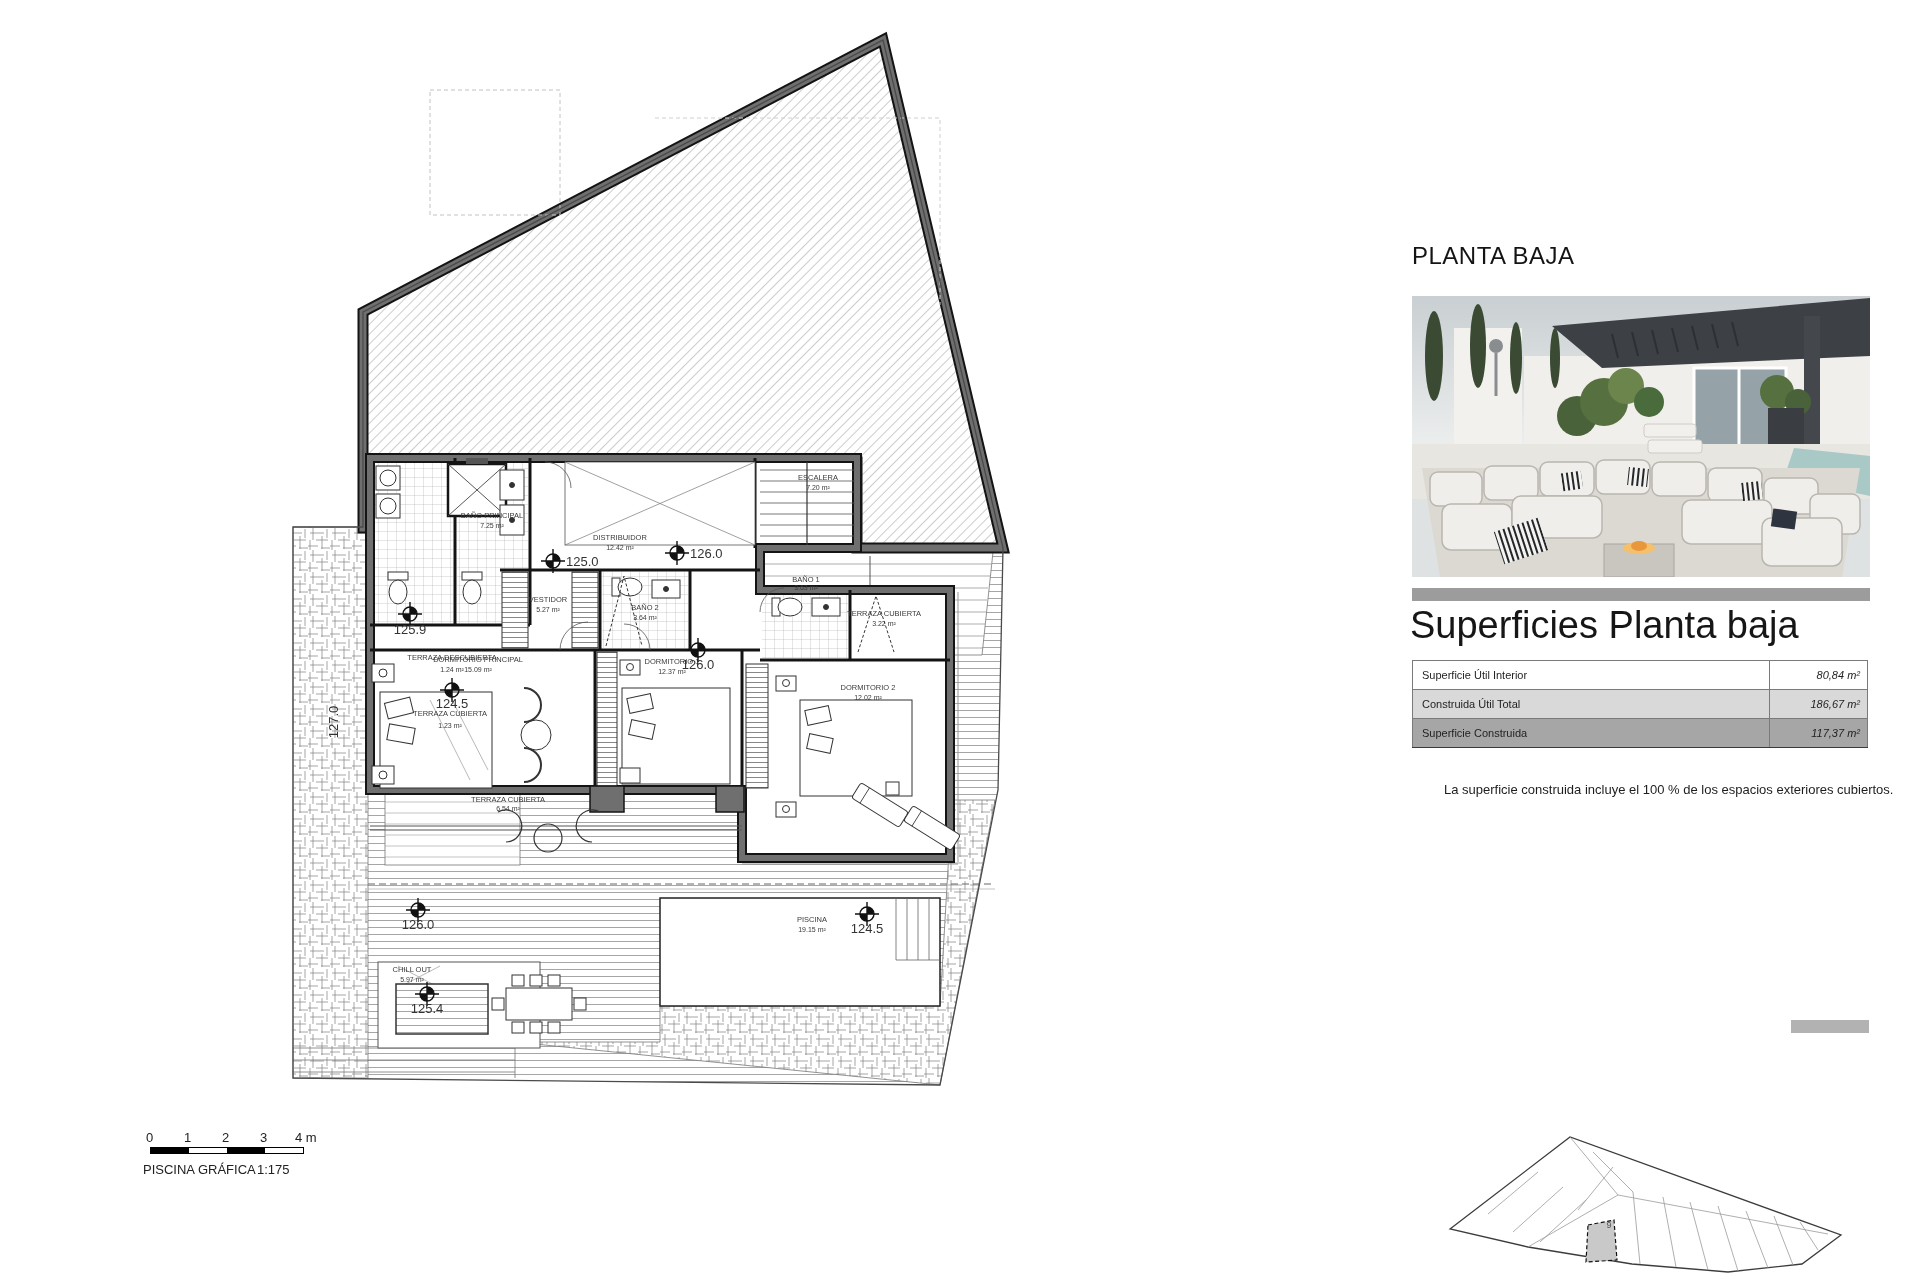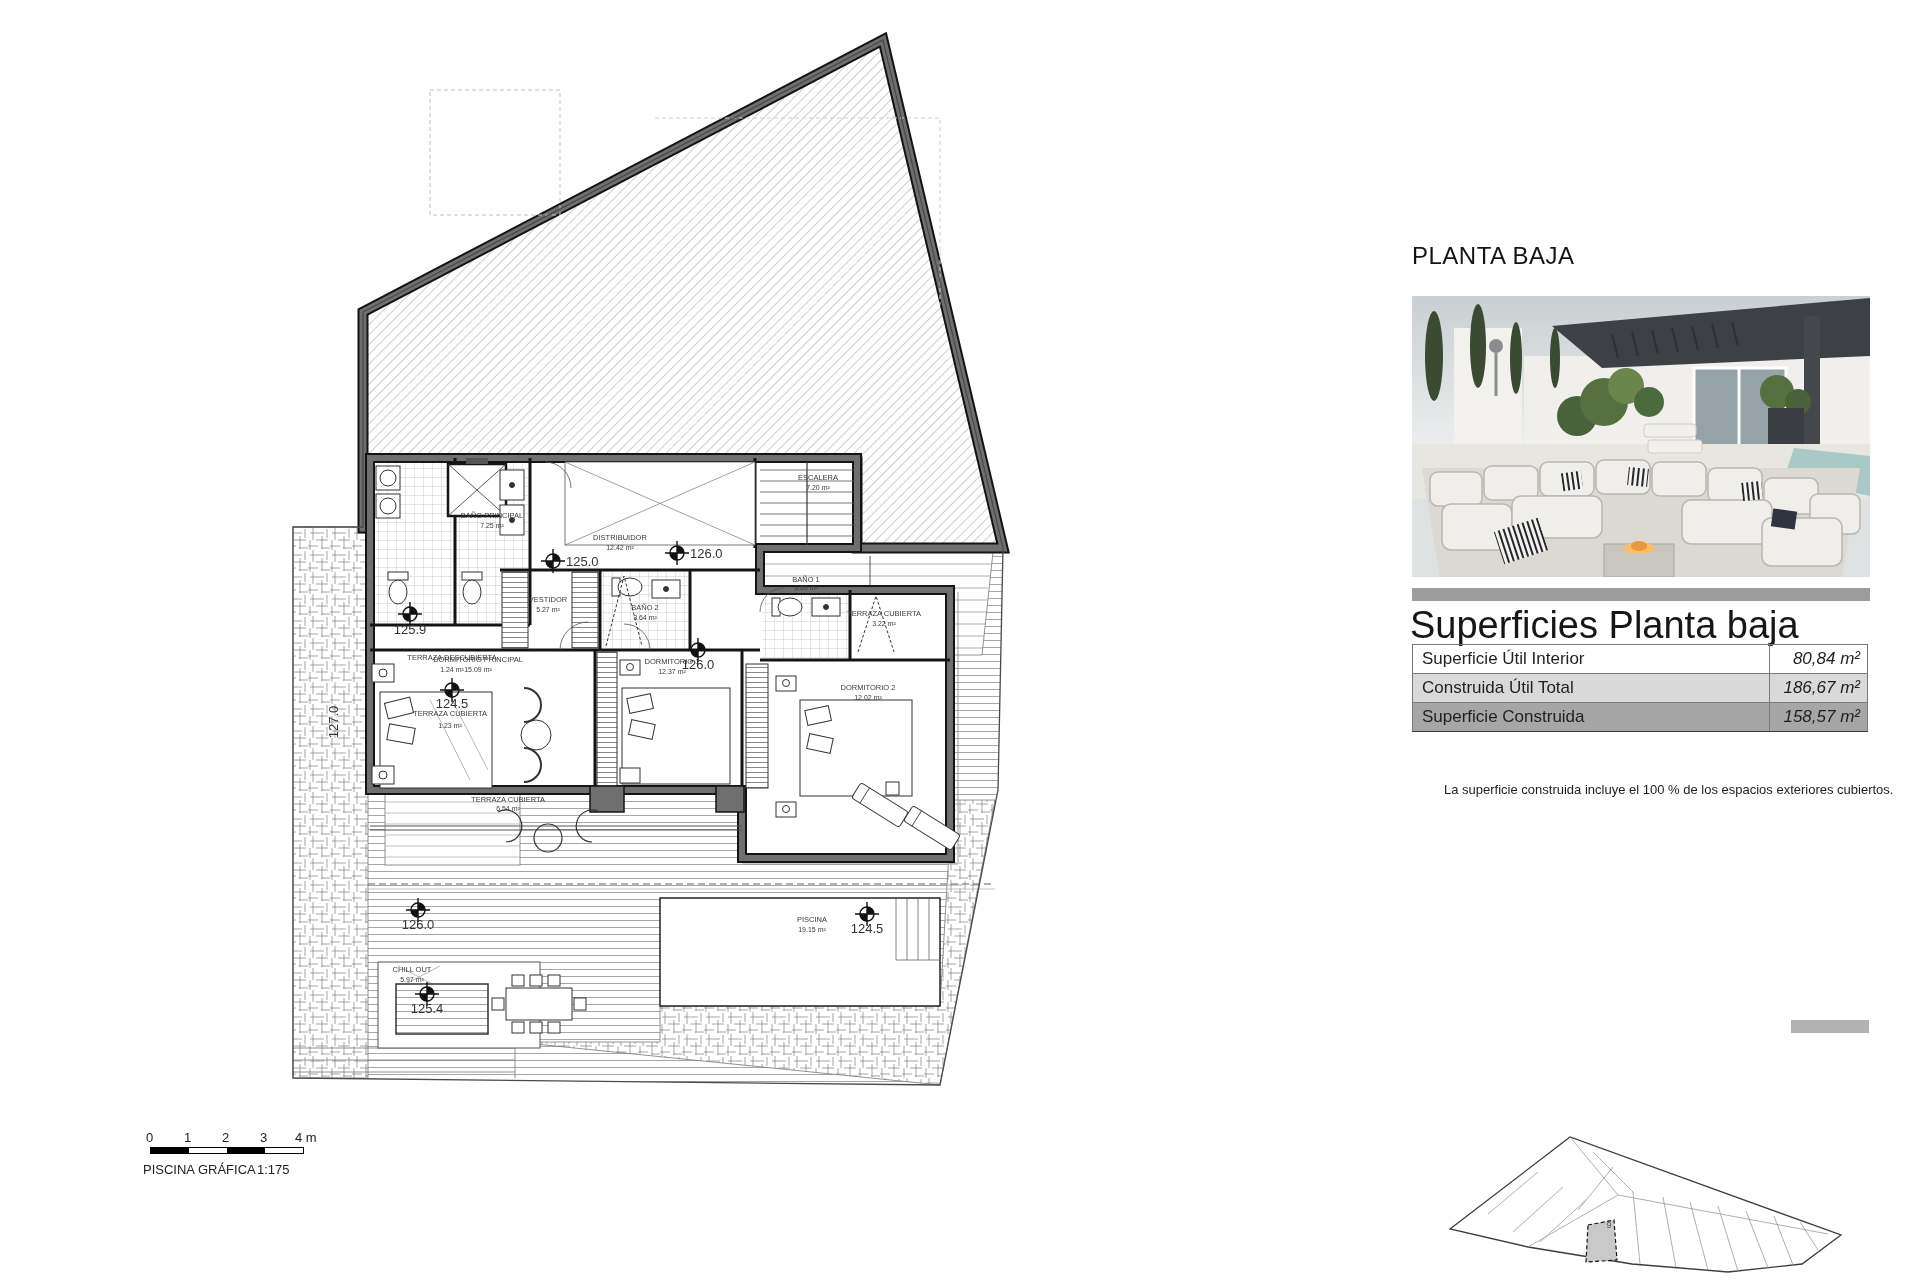--- a/index.html
+++ b/index.html
@@ -4,22 +4,22 @@
 <style>
   html,body{margin:0;padding:0;background:#ffffff;}
   .page{position:relative;width:1920px;height:1280px;background:#fff;overflow:hidden;
         font-family:"Liberation Sans", sans-serif;color:#1a1a1a;}
   .plan-svg{position:absolute;left:0;top:0;}
   
   .rp-title{position:absolute;left:1412px;top:242px;font-size:24px;letter-spacing:.5px;color:#141414;}
   .photo{position:absolute;left:1412px;top:296px;width:458px;height:281px;overflow:hidden;background:#dfe2e3;}
   .divider-bar{position:absolute;left:1412px;top:588px;width:458px;height:13px;background:#9c9c9c;}
   .surf-heading{position:absolute;left:1410px;top:604px;font-size:38px;font-weight:400;color:#161616;}
-  .surf-table{position:absolute;left:1412px;top:644px;width:456px;border-collapse:collapse;
-              font-size:17px;color:#1f1f1f;border:1px solid #7a7a7a;}
+  .surf-table{position:absolute;left:1412px;top:660px;width:456px;border-collapse:collapse;
+              font-size:11px;color:#1f1f1f;border:1px solid #7a7a7a;}
   .surf-table td{height:28px;border-bottom:1px solid #7a7a7a;padding:0;}
   .surf-table td.lbl{padding-left:9px;}
   .surf-table td.val{width:90px;border-left:1px solid #7a7a7a;text-align:right;padding-right:7px;white-space:nowrap;font-style:italic;}
   .surf-table tr.shade-light td{background:var(--shade-light,#d9d9d9);}
   .surf-table tr.shade-dark td{background:var(--shade-dark,#a6a6a6);border-top:1px solid #3a3a3a;border-bottom:1px solid #3a3a3a;}
   .footnote{position:absolute;left:1412px;top:769px;width:470px;font-size:13px;color:#1d1d1d;margin-left:32px;}
   .mini-bar{position:absolute;left:1791px;top:1020px;width:78px;height:13px;background:#b2b2b2;}
   .siteplan{position:absolute;left:1428px;top:1092px;}
   
   .scalebar{position:absolute;left:135px;top:1128px;width:200px;height:60px;font-size:13px;color:#222;}
@@ -438,21 +438,21 @@
       <tr>
         <td class="lbl">Superficie Útil Interior</td>
         <td class="val">80,84 m²</td>
       </tr>
       <tr class="shade-light">
         <td class="lbl">Construida Útil Total</td>
         <td class="val">186,67 m²</td>
       </tr>
       <tr class="shade-dark">
         <td class="lbl">Superficie Construida</td>
-        <td class="val">158,57 m²</td>
+        <td class="val">117,37 m²</td>
       </tr>
     </tbody>
   </table>
 
   <p class="footnote">La superficie construida incluye el 100 % de los espacios exteriores cubiertos.</p>
 
   <div class="mini-bar"></div>
 
   <svg class="siteplan" width="430" height="190" viewBox="0 0 430 190">
     <polygon points="22,137 142,45 413,143 374,172 300,180 204,172 100,155" fill="#ffffff" stroke="#3c3c3c" stroke-width="1.3"></polygon>

